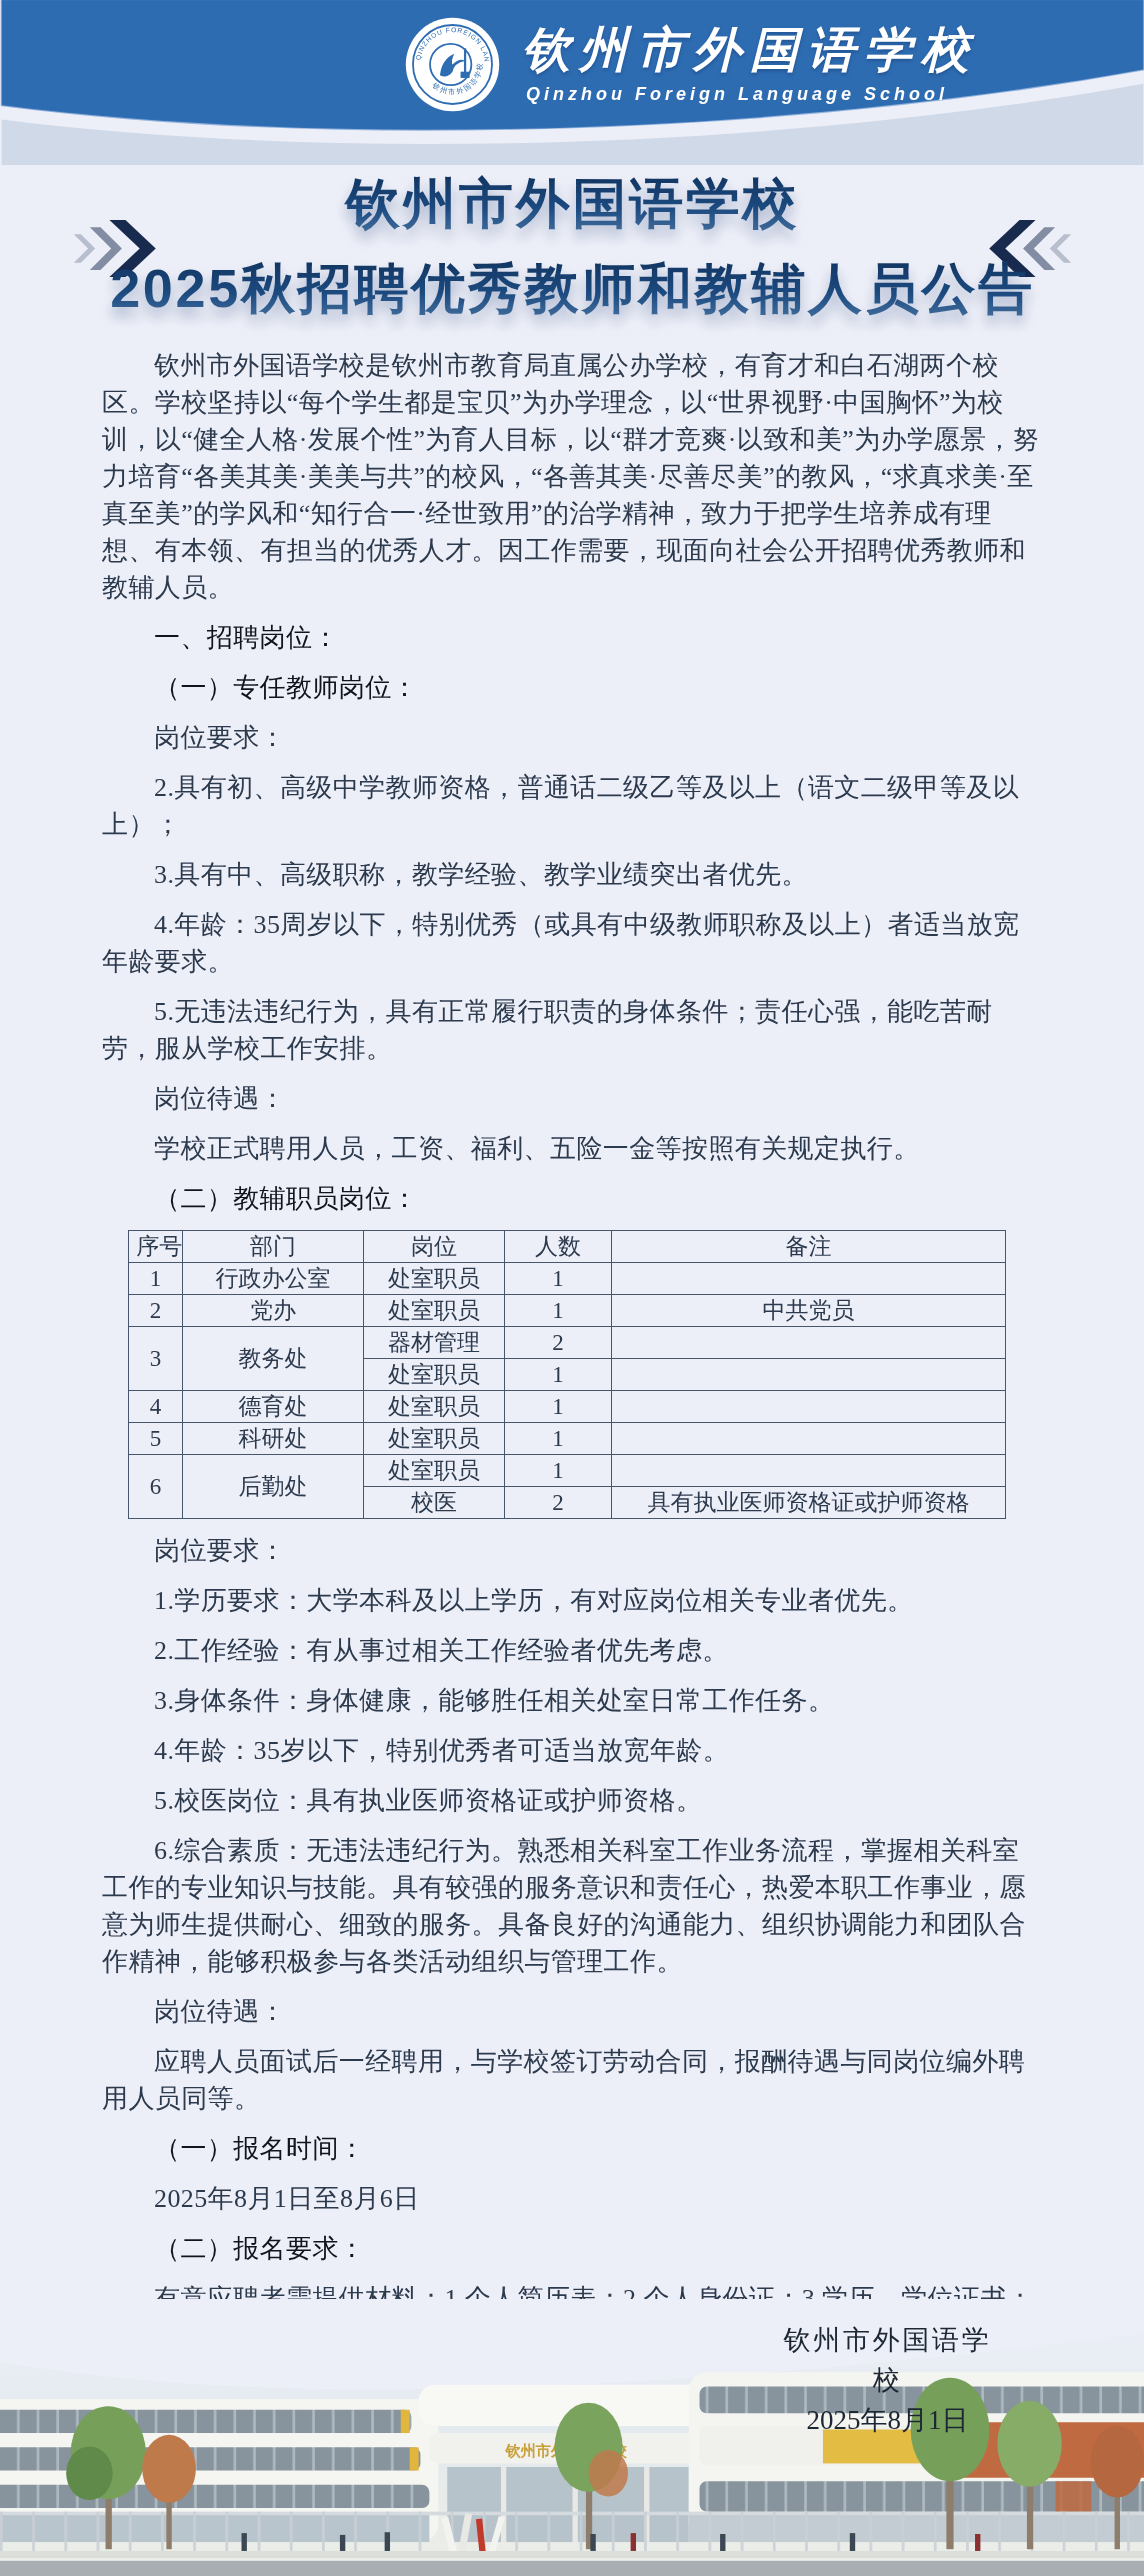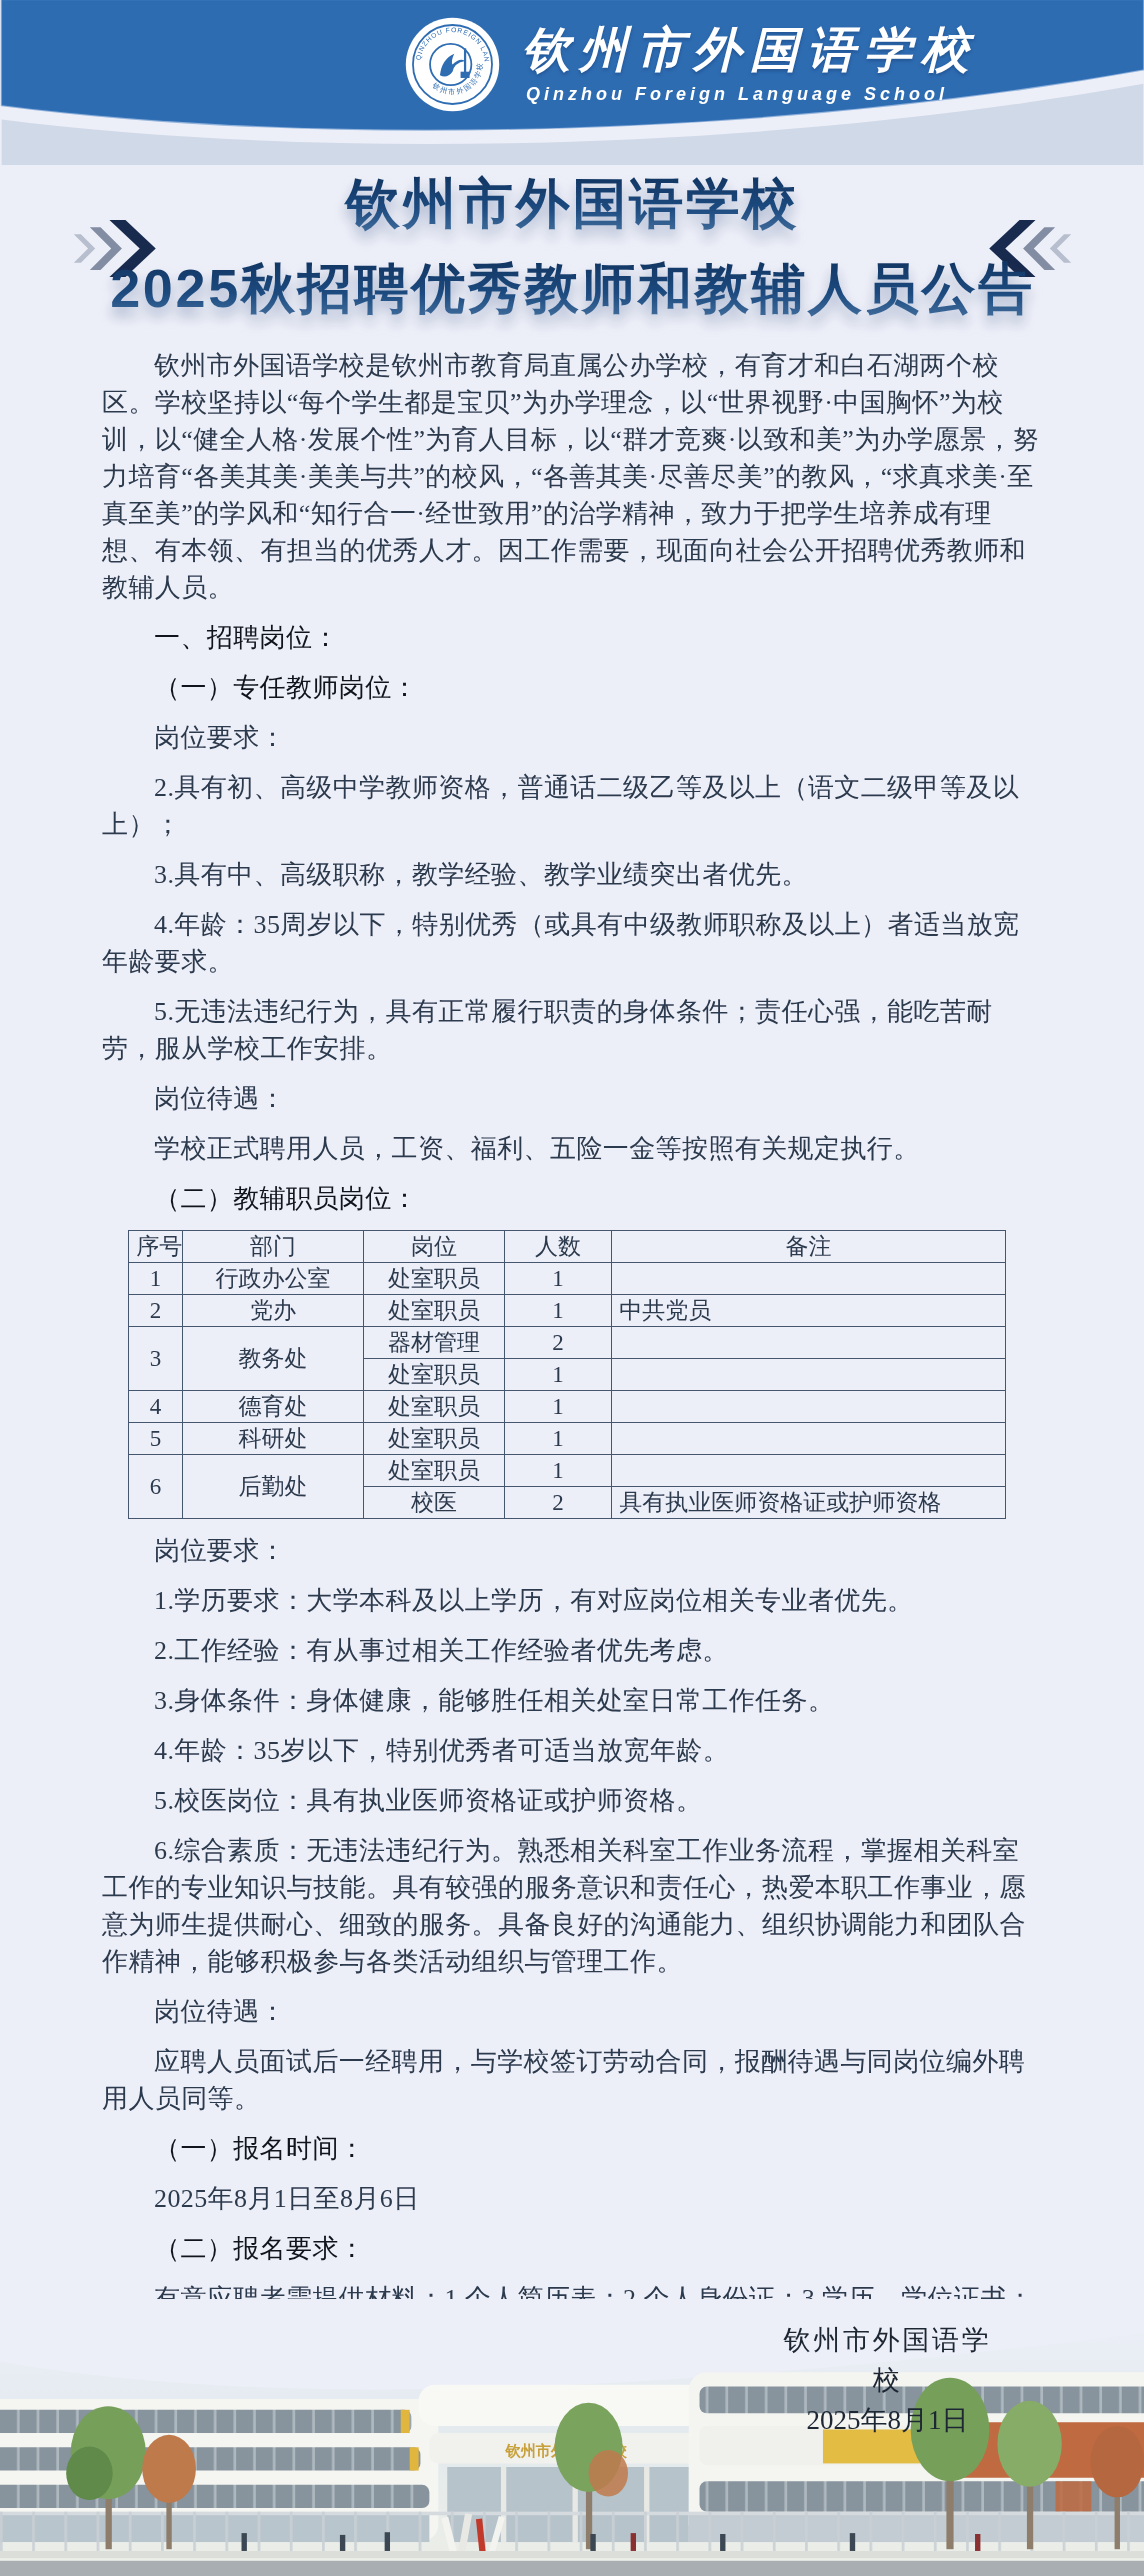--- a/index.html
+++ b/index.html
@@ -44,21 +44,21 @@
   .h{font-family:"Liberation Sans","DejaVu Sans",sans-serif;font-weight:400;color:#10141c;letter-spacing:0.9px;}
   
   table.jobs{
     border-collapse:collapse;margin:9px 0 10.7px 39px;
     font-size:23px;color:#2c3a4d;table-layout:fixed;width:877px;
   }
   table.jobs th,table.jobs td{
     border:1.8px solid #46566e;height:27px;padding:0 7.2px;
     text-align:center;font-weight:400;overflow:hidden;white-space:nowrap;
   }
-  table.jobs td.note{text-align:left;}
+  table.jobs td.note{text-align:center;}
   col.c-no{width:54px;}col.c-dept{width:181px;}col.c-post{width:141px;}
   col.c-count{width:107px;}col.c-note{width:394px;}
   
   .signature{
     position:absolute;left:771px;top:2320px;width:233px;z-index:5;
     text-align:center;font-size:27px;line-height:40px;color:#1d2734;
   }
   .signature .sig-name{letter-spacing:2.7px;}
   
   .campus{position:absolute;left:0;bottom:0;width:1145px;height:277px;z-index:1;}

